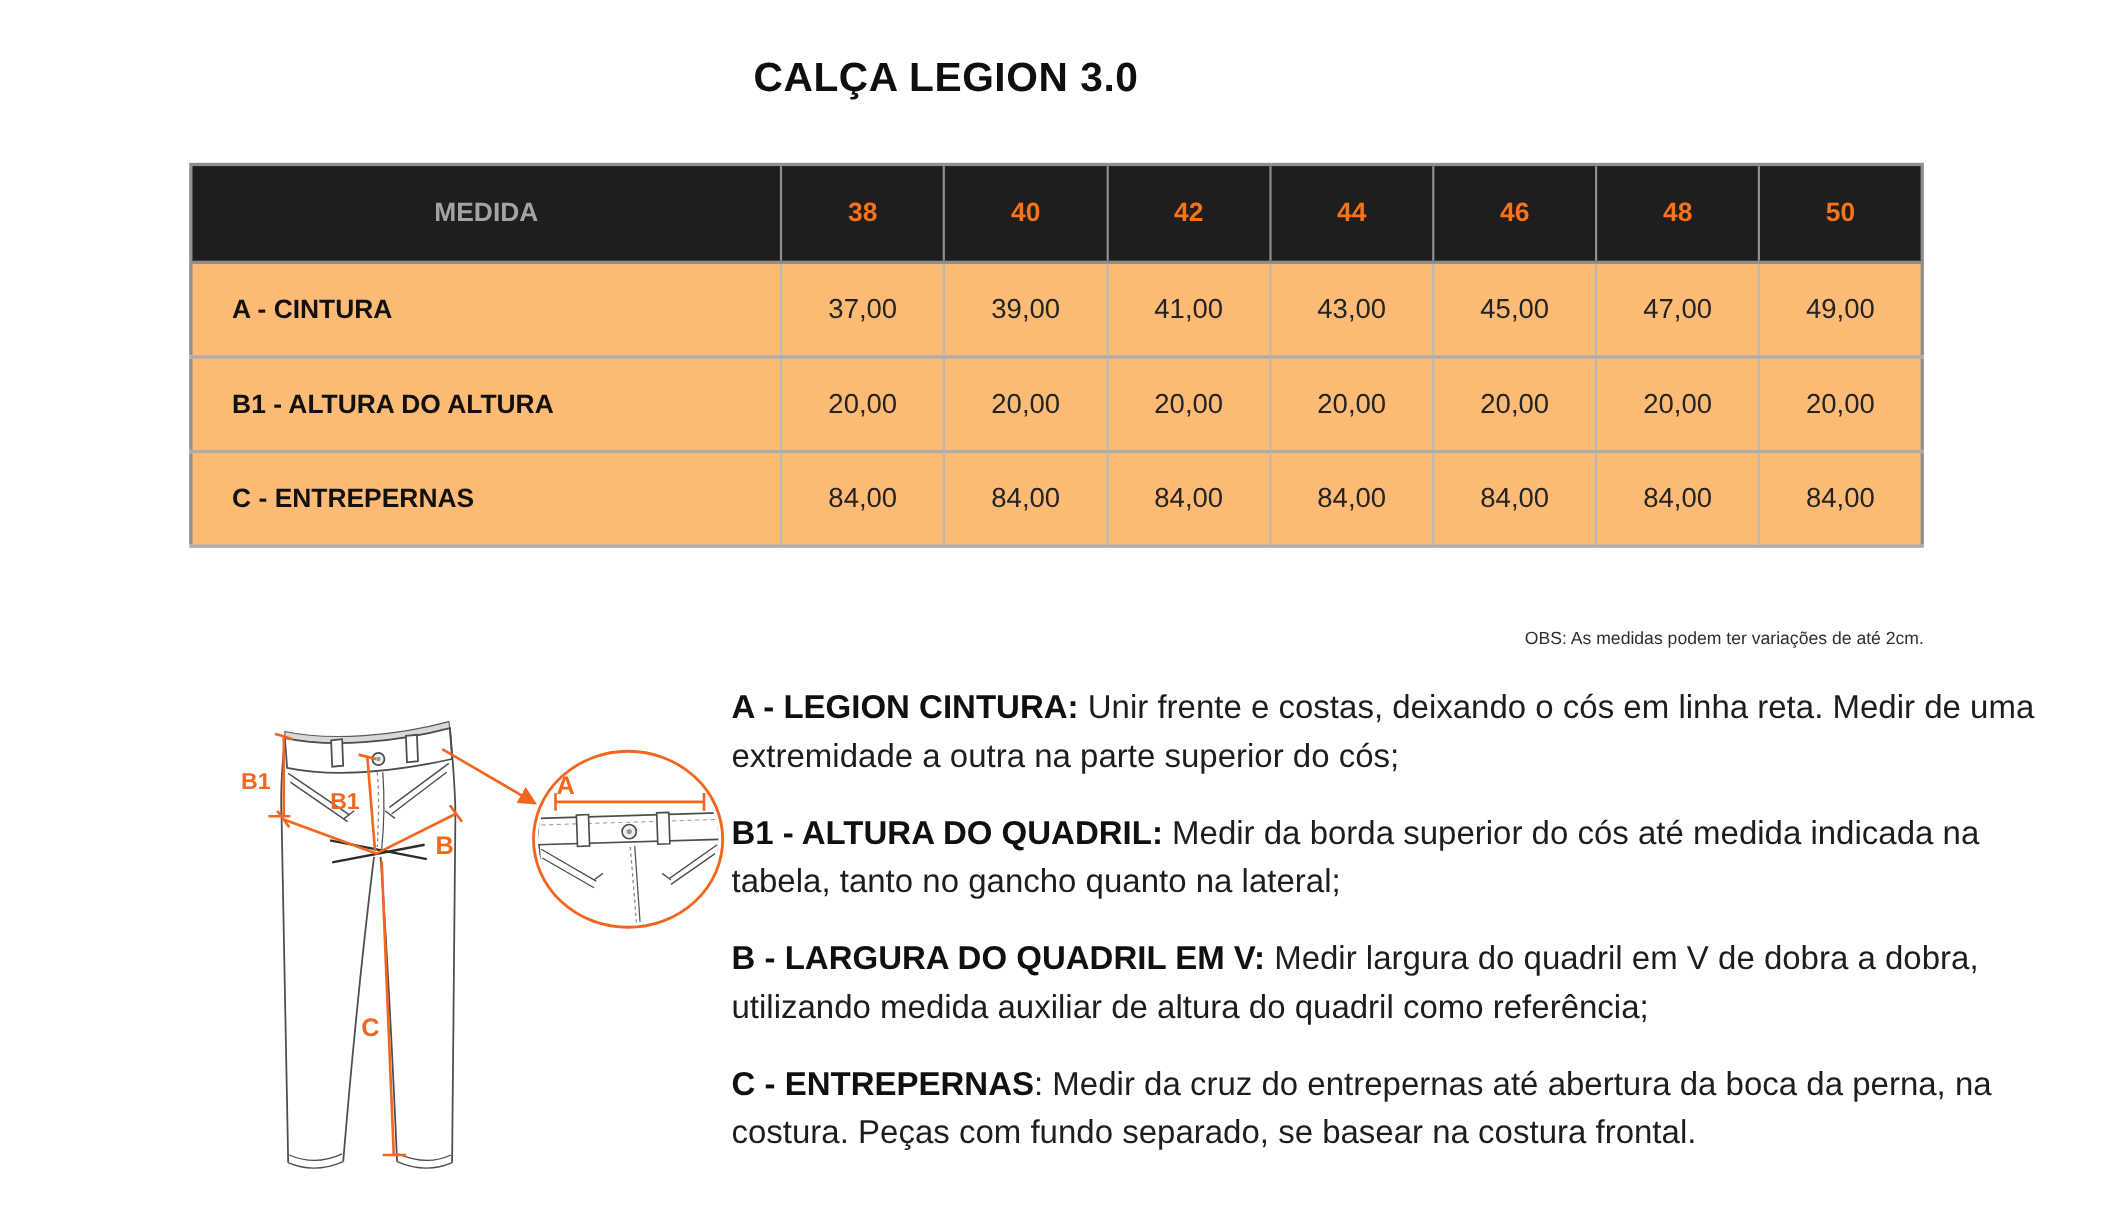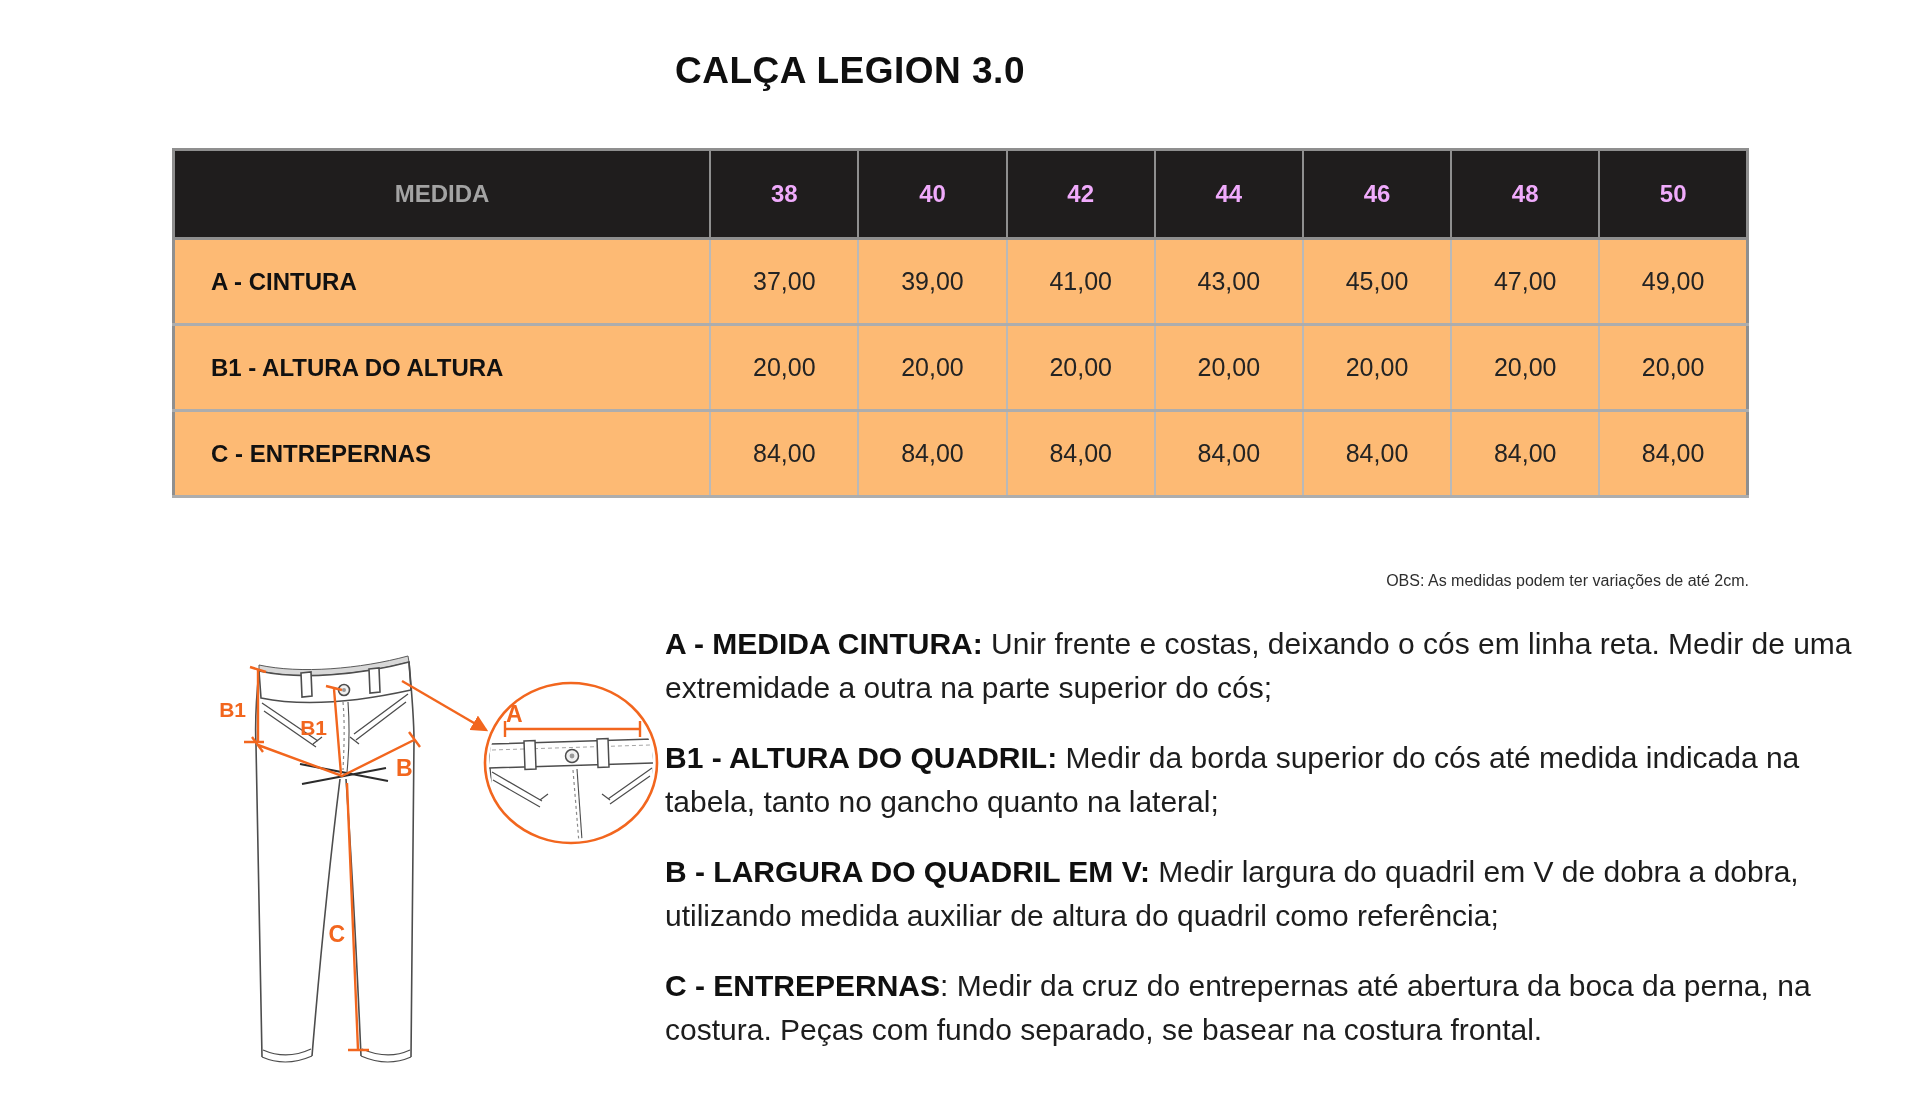--- a/index.html
+++ b/index.html
@@ -7,36 +7,36 @@
     width:1920px;height:1100px;
     background:#ffffff;
     font-family:"Liberation Sans", sans-serif;
     position:relative;
     overflow:hidden;
     color:#1c1c1c;
   }
   .page-title{
     position:absolute;top:50px;left:0;width:1700px;
     text-align:center;
-    font-size:37px;font-weight:700;letter-spacing:.5px;color:#0f0f0f;
+    font-size:37px;font-weight:700;letter-spacing:.5px;color:#0f0f0f;padding-left:10px;
   }
   
   .size-table{
     position:absolute;left:172px;top:148px;width:1577px;
     border-collapse:collapse;table-layout:fixed;
     border:3px solid #8f8f8f;
   }
   .size-table th,.size-table td{
     border-left:2px solid #b9b9b9;border-right:2px solid #b9b9b9;
     border-top:3px solid #adadad;border-bottom:3px solid #adadad;
     background:#fdba74;
   }
   .size-table thead th{
     background:#1f1d1d;height:84px;
-    color:#f0abfc;font-size:24px;font-weight:700;text-align:center;
+    color:#f97316;font-size:24px;font-weight:700;text-align:center;
     border-color:#8f8f8f;
   }
   .size-table thead th.measure-head{color:#a3a3a3;}
   .size-table tbody th{
     height:81px;text-align:left;padding-left:36px;
     font-size:24px;font-weight:700;color:#111111;
   }
   .size-table tbody td{
     text-align:center;font-size:25px;font-weight:400;color:#232323;
   }
@@ -201,17 +201,17 @@
   </g>
 
   <text x="246" y="717" font-size="21" text-anchor="end">B1</text>
   <text x="327" y="735" font-size="21" text-anchor="end">B1</text>
   <text x="396" y="776" font-size="23" text-anchor="start">B</text>
   <text x="345" y="942" font-size="23" text-anchor="end">C</text>
   <text x="506" y="722" font-size="23" text-anchor="start">A</text>
 </svg>
 
 <div class="instructions">
-    <p><b>A - MEDIDA CINTURA:</b> Unir frente e costas, deixando o cós em linha reta. Medir de uma extremidade a outra na parte superior do cós;</p>
+    <p><b>A - LEGION CINTURA:</b> Unir frente e costas, deixando o cós em linha reta. Medir de uma extremidade a outra na parte superior do cós;</p>
     <p><b>B1 - ALTURA DO QUADRIL:</b> Medir da borda superior do cós até medida indicada na tabela, tanto no gancho quanto na lateral;</p>
     <p><b>B - LARGURA DO QUADRIL EM V:</b> Medir largura do quadril em V de dobra a dobra, utilizando medida auxiliar de altura do quadril como referência;</p>
     <p><b>C - ENTREPERNAS</b>: Medir da cruz do entrepernas até abertura da boca da perna, na costura. Peças com fundo separado, se basear na costura frontal.</p>
   </div>
 
 </body></html>

